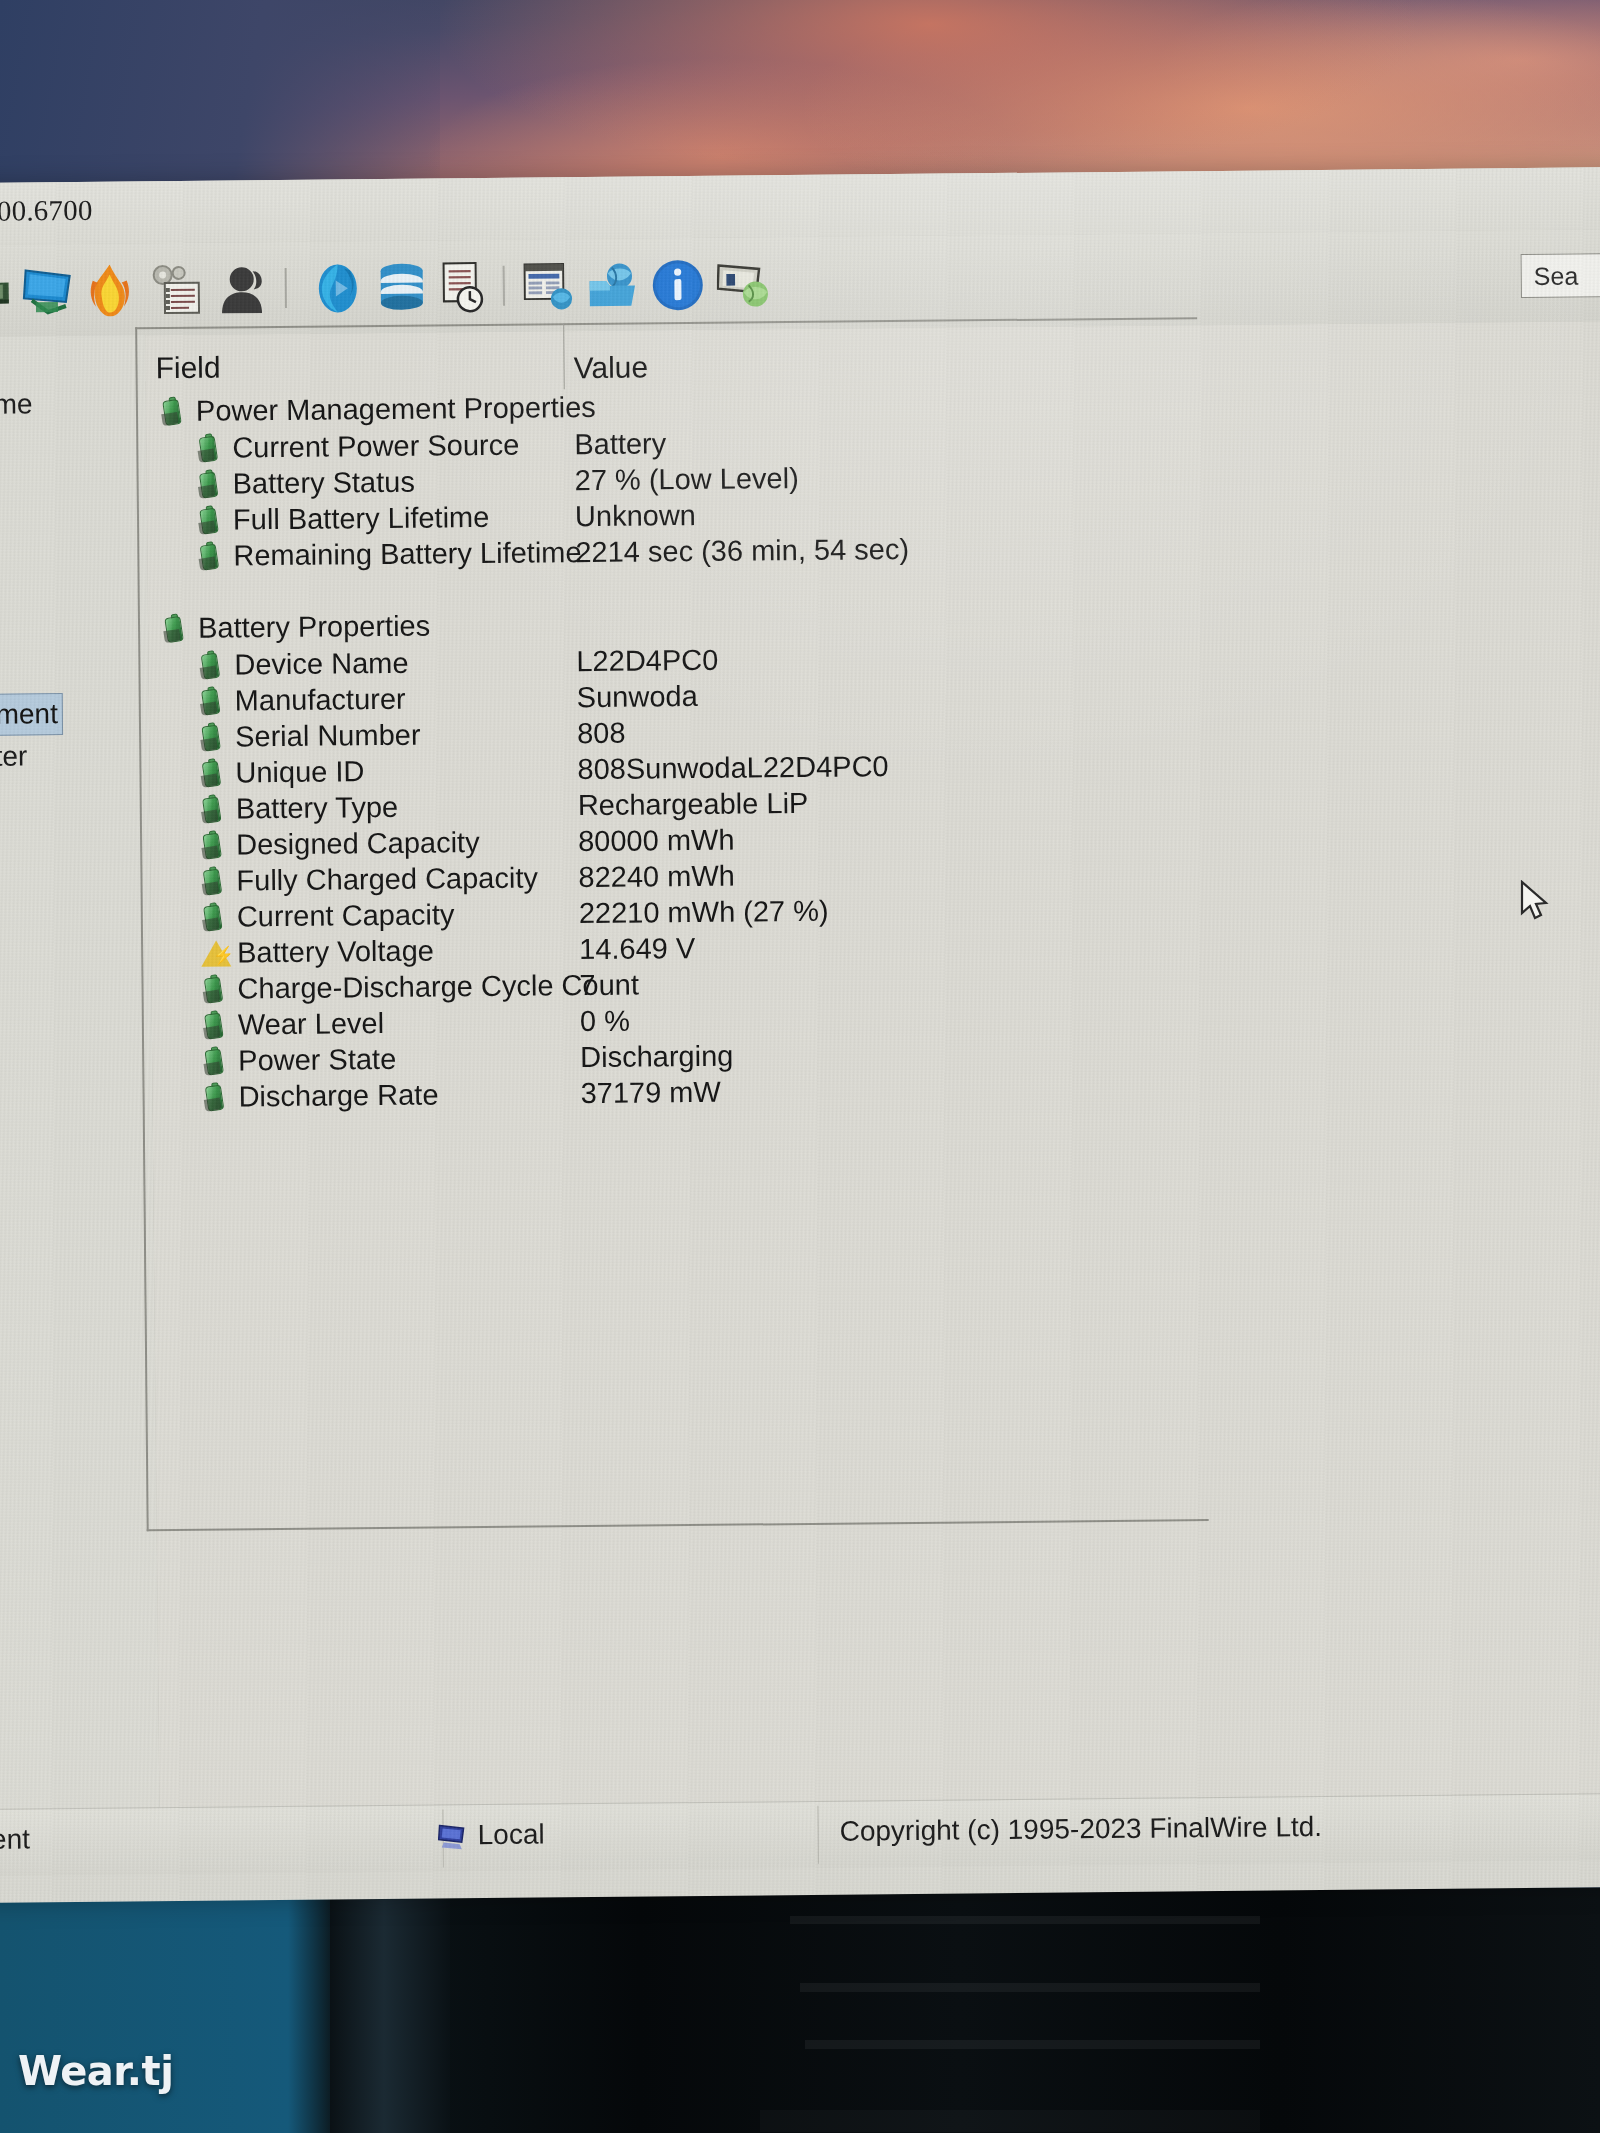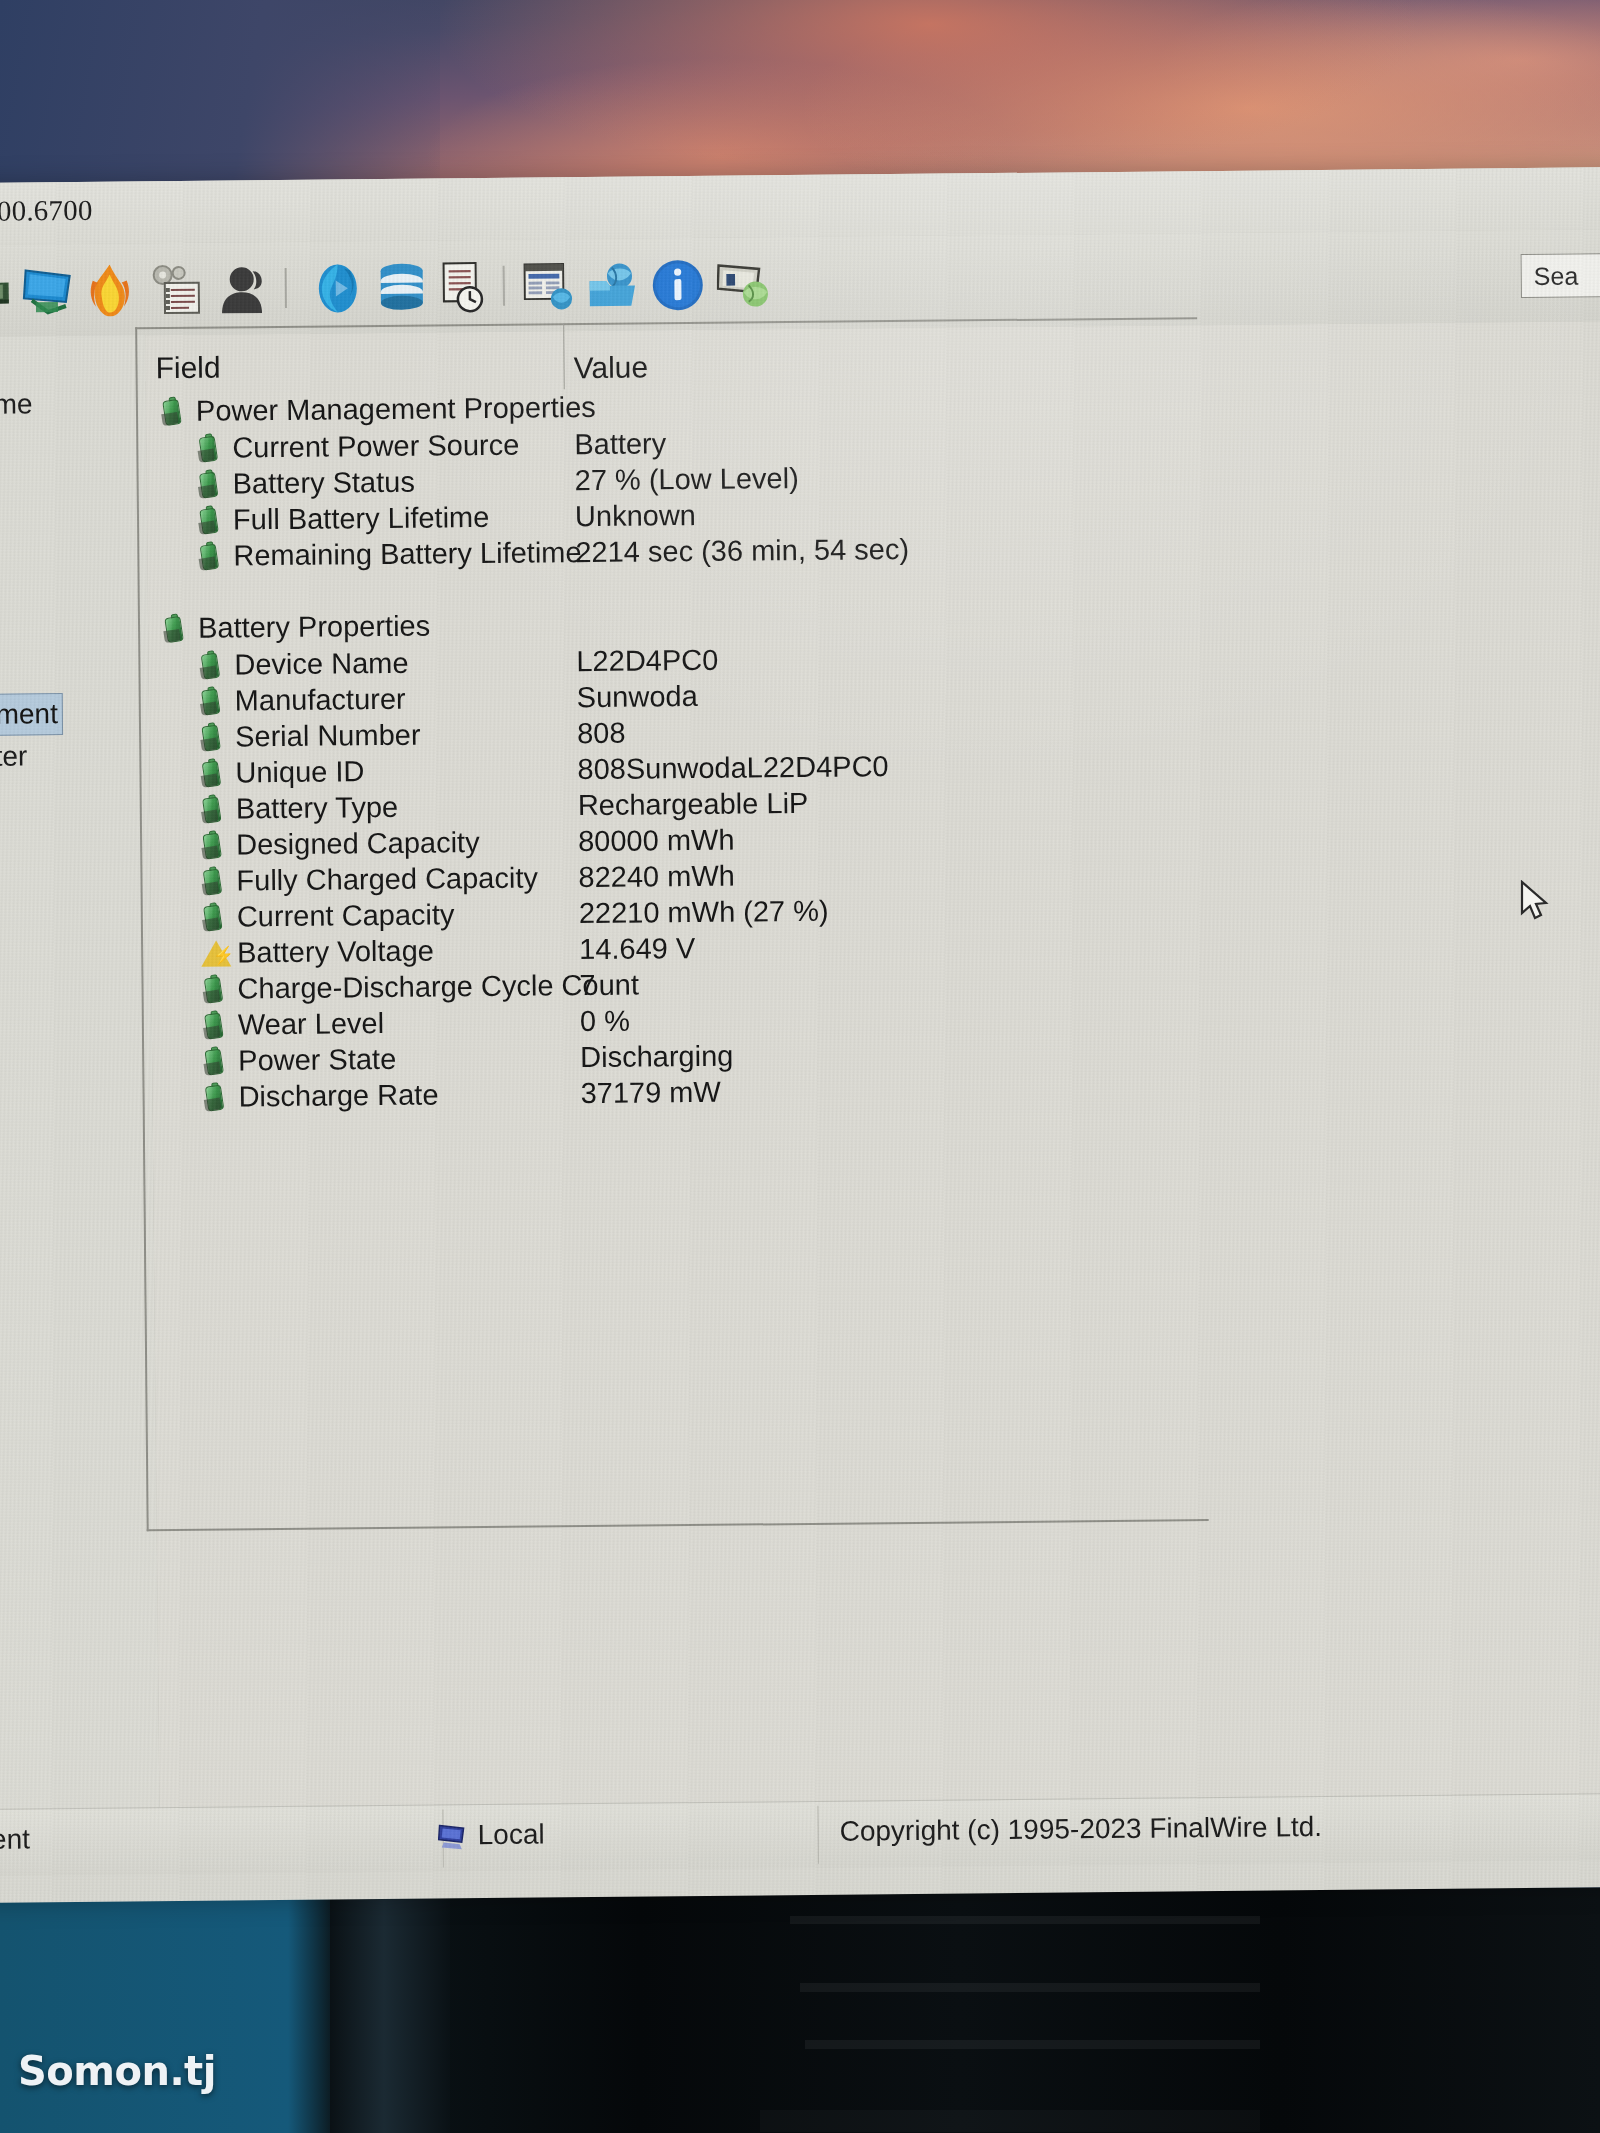--- a/index.html
+++ b/index.html
@@ -214,21 +214,21 @@
 <div id="desktop-top"></div>
 
 <div id="desktop-bottom">
   <div class="wood"></div>
   <div class="stair" style="left:790px;top:28px;width:470px;height:8px;"></div>
   <div class="stair" style="left:800px;top:95px;width:460px;height:9px;"></div>
   <div class="stair" style="left:805px;top:152px;width:455px;height:9px;"></div>
   <div class="stair" style="left:760px;top:222px;width:500px;height:22px;opacity:.5"></div>
 </div>
 
-<div id="watermark">Somon.tj</div>
+<div id="watermark">Wear.tj</div>
 
 <div id="app-window">
 
   <div id="titlebar">
     <div id="app-version">v7.00.6700</div>
   </div>
 
   <div id="toolbar">
 
     <div class="tb-item" style="left:-8px;">

